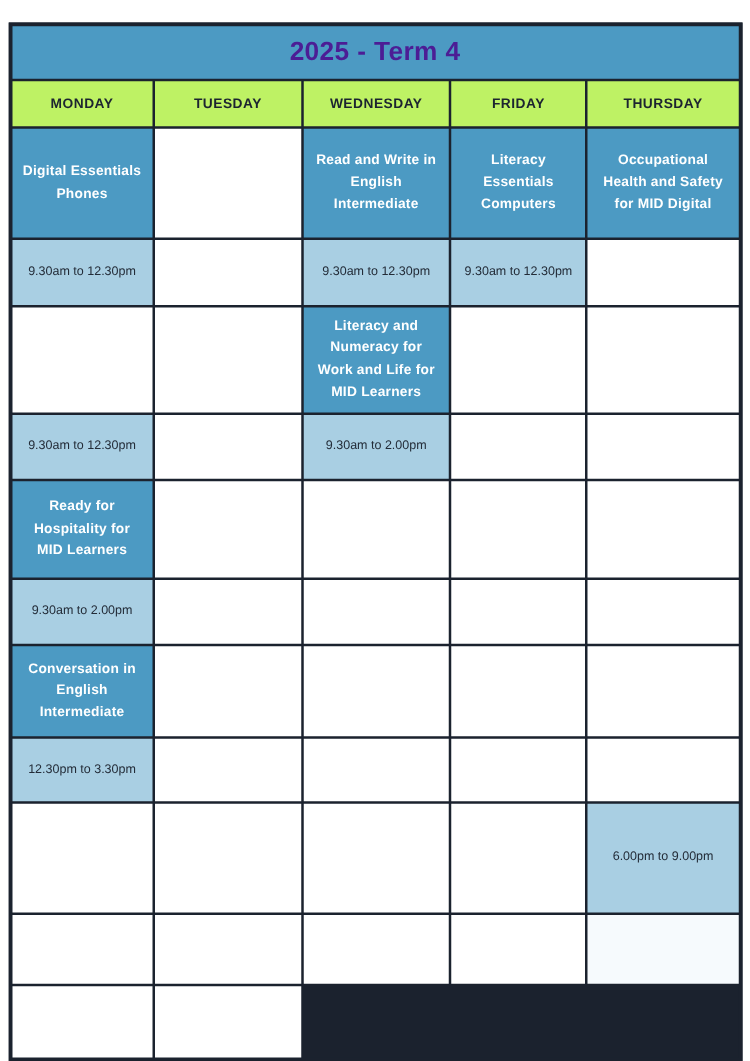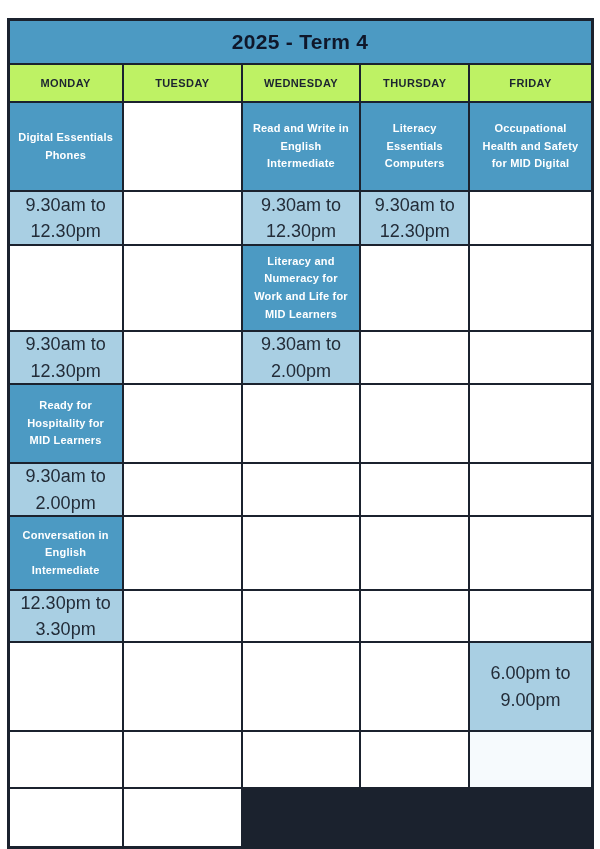--- a/index.html
+++ b/index.html
@@ -31,21 +31,21 @@
     align-items: center;
     justify-content: center;
     text-align: center;
     background: #ffffff;
     padding: 4px 8px;
     overflow: hidden;
   }
   .title-cell {
     grid-column: 1 / -1;
     background: #4c9ac3;
-    color: #0f172a;
+    color: #4c1d95;
     font-size: 21px;
     font-weight: 700;
     letter-spacing: 0.3px;
   }
   .day-cell {
     background: #bef264;
     color: #1c2430;
     font-size: 11px;
     font-weight: 700;
     letter-spacing: 0.4px;
@@ -54,39 +54,39 @@
     background: #4c9ac3;
     color: #ffffff;
     font-size: 11px;
     font-weight: 700;
     line-height: 1.6;
     letter-spacing: 0.2px;
   }
   .fill-light {
     background: #a9cfe3;
     color: #232c38;
-    font-size: 18px;
+    font-size: 10px;
     font-weight: 400;
     line-height: 1.45;
   }
   .fill-white { background: #ffffff; }
   .fill-faint { background: #f6fafd; }
 </style>
 </head>
 <body>
 
 <div class="page">
   <div class="timetable" id="timetable" style="grid-template-rows: 42px 36px 87px 52px 84px 51px 77px 51px 72px 50px 87px 55px 57px;">
     <div class="cell title-cell">2025 - Term 4</div>
 
   <div class="cell day-cell">MONDAY</div>
       <div class="cell day-cell">TUESDAY</div>
       <div class="cell day-cell">WEDNESDAY</div>
+      <div class="cell day-cell">FRIDAY</div>
       <div class="cell day-cell">THURSDAY</div>
-      <div class="cell day-cell">FRIDAY</div>
       <div class="cell fill-accent">Digital Essentials Phones</div>
       <div class="cell fill-white"></div>
       <div class="cell fill-accent">Read and Write in English Intermediate</div>
       <div class="cell fill-accent">Literacy Essentials Computers</div>
       <div class="cell fill-accent">Occupational Health and Safety for MID Digital</div>
       <div class="cell fill-light">9.30am to 12.30pm</div>
       <div class="cell fill-white"></div>
       <div class="cell fill-light">9.30am to 12.30pm</div>
       <div class="cell fill-light">9.30am to 12.30pm</div>
       <div class="cell fill-white"></div>

